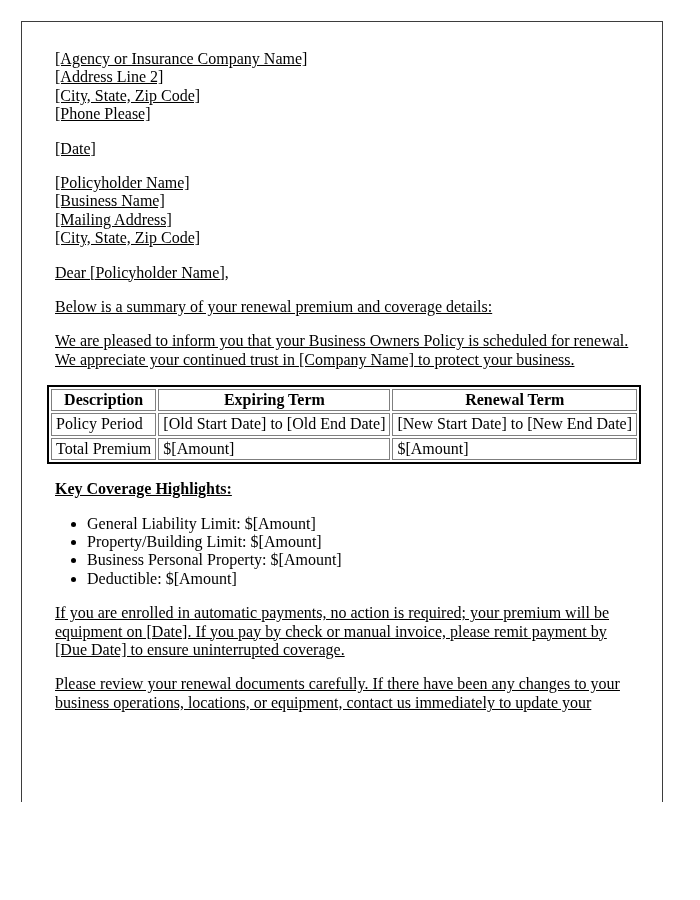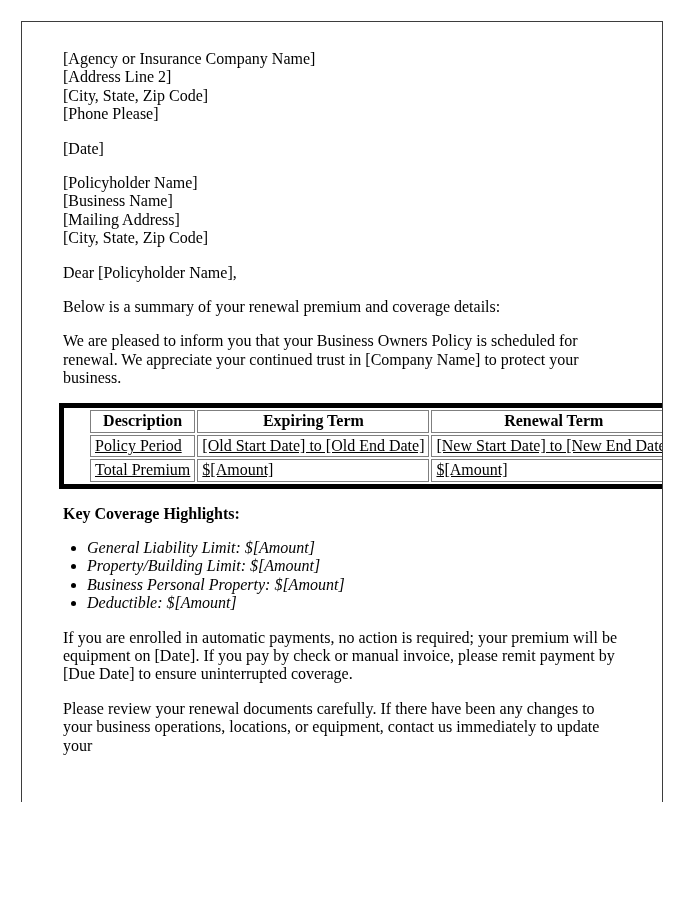--- a/index.html
+++ b/index.html
@@ -21,56 +21,54 @@
     top: 21px;
     width: 591px;
     height: 768px;
     padding: 12px 24px 0 25px;
     border: 1px solid #3d3d3d;
     border-bottom: none;
     overflow: hidden;
     background: #ffffff;
   }
   .letter p {
-    margin: 16px 16px;
+    margin: 16px 8px;
     line-height: 1.15;
+    text-decoration: underline;
   }
   .letter .bold {
     font-weight: bold;
   }
   ul.highlights {
     margin: 16px 0;
     padding-left: 40px;
   }
   ul.highlights li {
     line-height: 1.15;
     list-style-type: disc;
-    font-style: italic;
   }
   table.summary {
     border-collapse: separate;
     border-spacing: 2px;
-    border: 5px solid #000000;
-    margin: 12px;
-    padding-left: 24px;
+    border: 2px solid #000000;
+    margin: 0;
   }
   table.summary th,
   table.summary td {
     border: 1px solid #7f7f7f;
     padding: 1px 4px;
     line-height: 1.15;
     white-space: nowrap;
   }
   table.summary th {
     font-weight: bold;
     text-align: center;
   }
   table.summary td {
     text-align: left;
-    text-decoration: underline;
   }
 </style>
 </head>
 <body>
 
 <div class="letter">
 
   <p>
     <span>[Agency or Insurance Company Name]</span><br>
     <span>[Address Line 2]</span><br>

